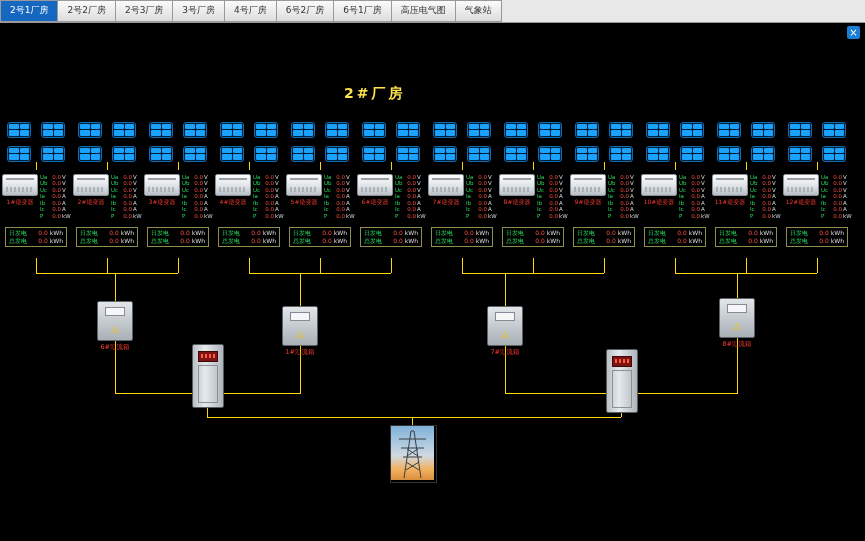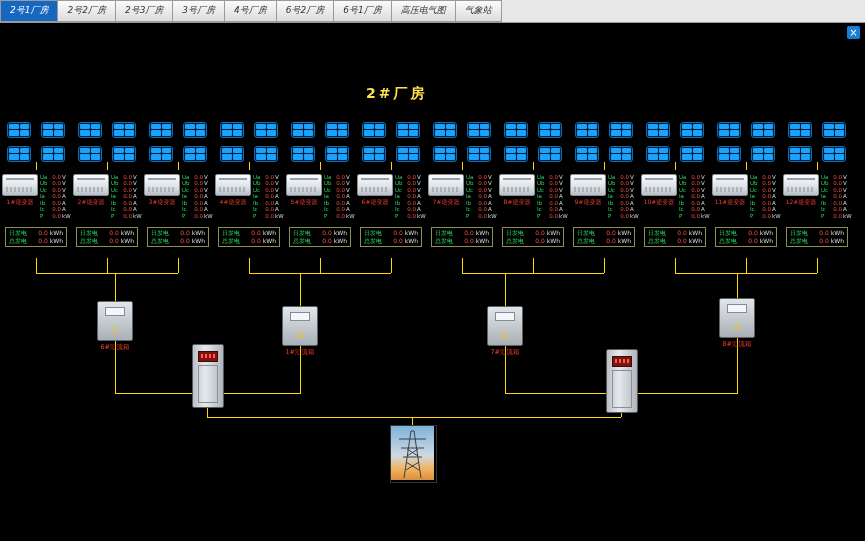--- a/index.html
+++ b/index.html
@@ -1,28 +1,28 @@
 <!DOCTYPE html>
 <html><head>
 <meta charset="utf-8">
 <style>
   html,body{margin:0;padding:0;background:#222;}
   body{width:865px;height:541px;overflow:hidden;font-family:"DejaVu Sans",sans-serif;}
   .app{width:865px;height:541px;display:flex;flex-direction:column;}
   
   .tab-bar{height:22px;background:#e8e8e8;border-bottom:1px solid #9a9a9a;display:flex;align-items:stretch;}
   .tab{font-size:9px;color:#333;padding:0 9px;display:flex;align-items:center;border:1px solid #9a9a9a;border-left:none;
-       background:linear-gradient(#fbfbfb,#dcdcdc);cursor:pointer;white-space:nowrap;font-style:italic;}
+       background:linear-gradient(#fbfbfb,#dcdcdc);cursor:pointer;white-space:nowrap;}
   .tab:first-child{border-left:1px solid #9a9a9a;}
   .tab.active{background:#1667c0;color:#fff;}
   
   .canvas{position:relative;width:865px;height:519px;background:#000;overflow:hidden;}
   .close-btn{position:absolute;top:3px;right:5px;width:13px;height:13px;background:#1a7fd4;color:#fff;
              font-size:10px;line-height:13px;text-align:center;cursor:pointer;border-radius:2px;}
-  .page-title{position:absolute;top:62px;left:366px;color:#ffe34d;font-size:14px;font-weight:bold;letter-spacing:3px;}
+  .page-title{position:absolute;top:62px;left:344px;color:#ffe34d;font-size:14px;font-weight:bold;letter-spacing:3px;}
   .wires{position:absolute;left:0;top:0;width:865px;height:519px;}
   
   .unit{position:absolute;top:99px;width:70px;height:136px;display:flex;flex-direction:column;}
   .prow{display:flex;gap:10px;justify-content:center;}
   .prow+.prow{margin-top:8px;}
   .pv{width:24px;height:16px;border:1px solid #0d6fb8;border-radius:3px;background:#031d33;
       display:grid;grid-template-columns:1fr 1fr;grid-template-rows:1fr 1fr;gap:1px;padding:1px;box-sizing:border-box;}
   .pv span{background:#19a3ff;border-radius:1px;}
   .drop{width:1px;height:8px;background:#ffd800;margin:0 auto;}
   .invrow{display:flex;margin-top:4px;}

